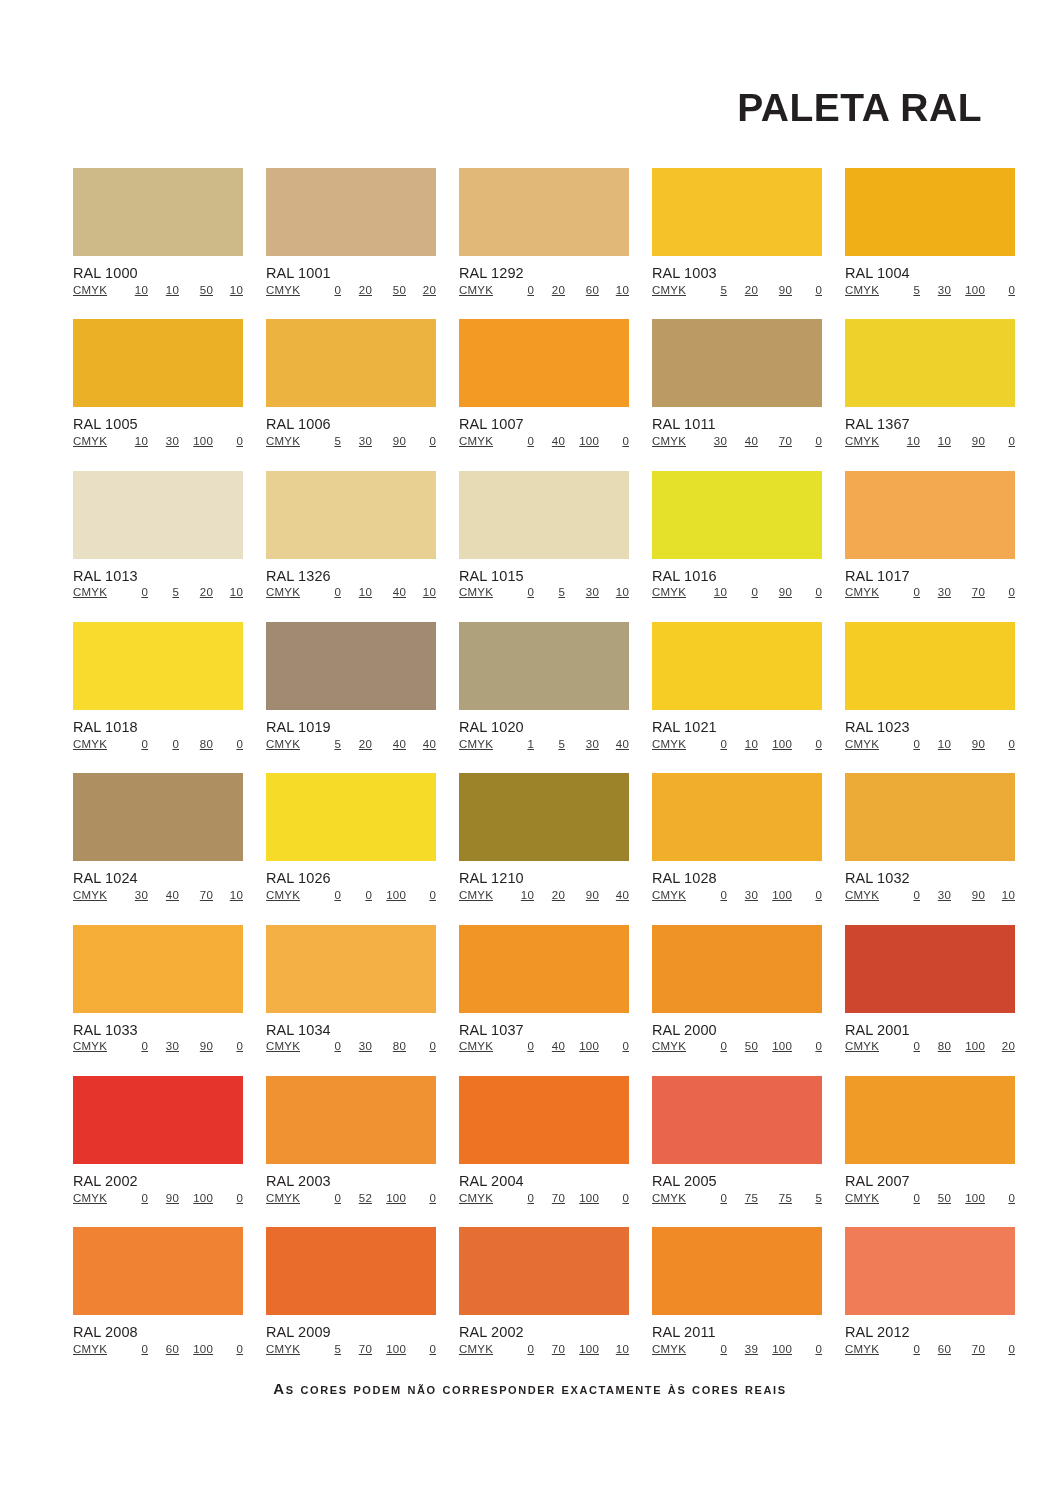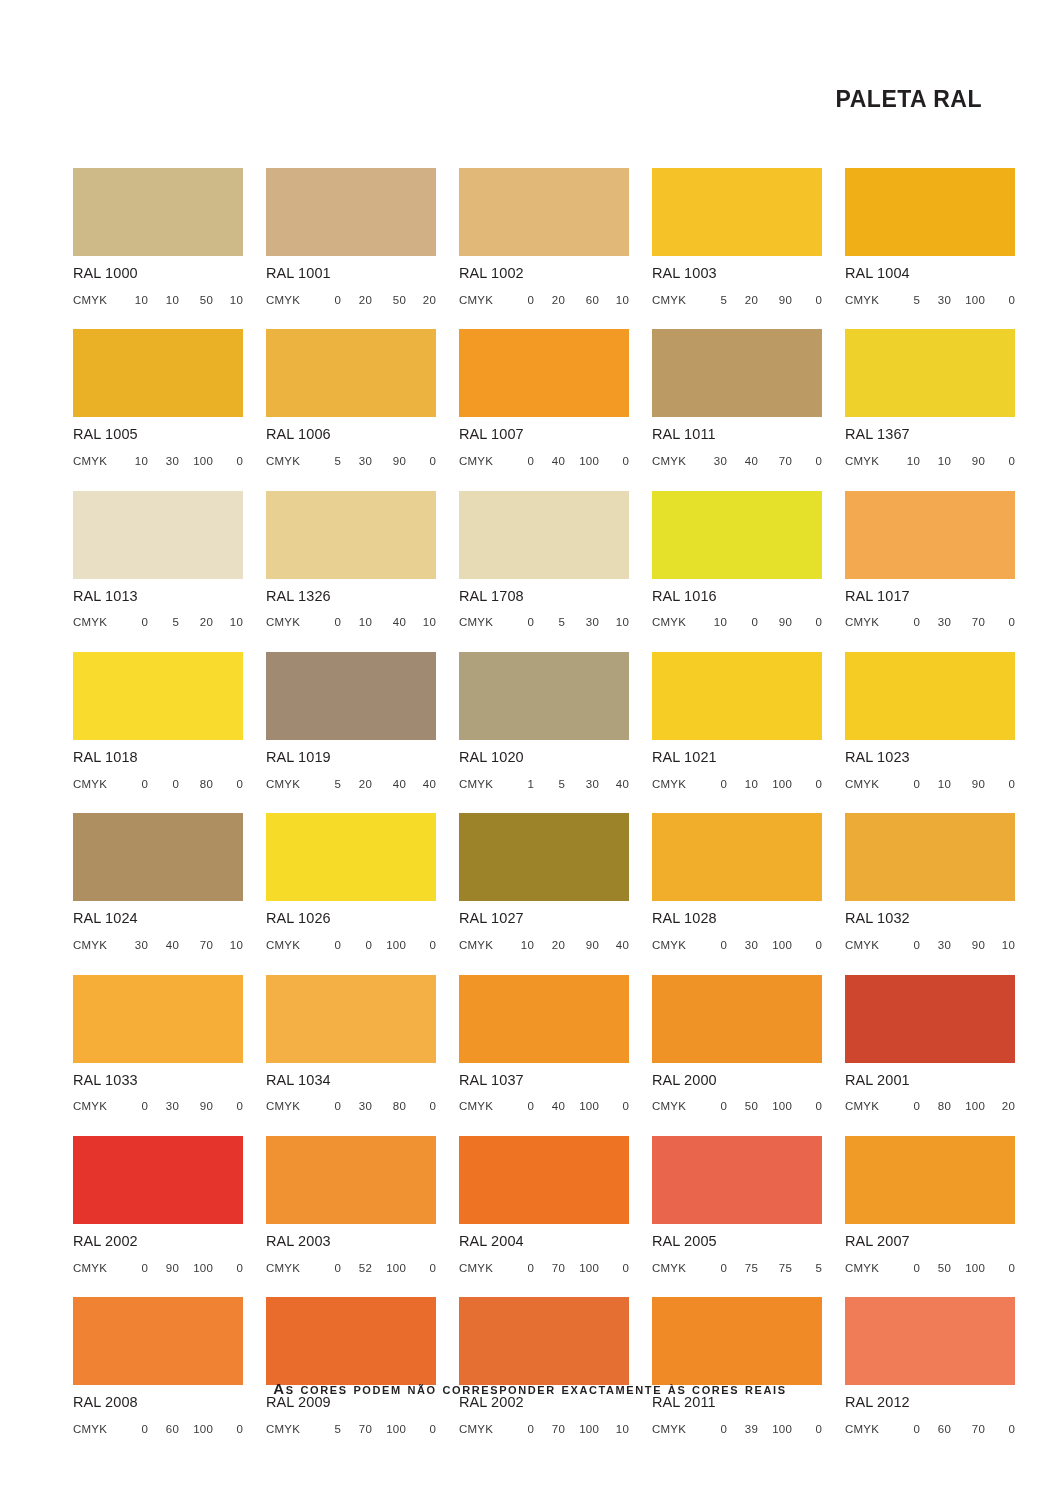--- a/index.html
+++ b/index.html
@@ -27,21 +27,21 @@
   
   .title-bar {
     position: absolute;
     top: 88px;
     left: 0;
     right: 78px;
     text-align: right;
   }
   .title {
     display: inline-block;
-    font-size: 23px;
+    font-size: 39px;
     font-weight: bold;
     letter-spacing: 0.5px;
     color: #231f20;
     line-height: 1;
   }
 
   
   .grid {
     position: absolute;
     top: 168px;
@@ -67,27 +67,28 @@
   .cell-name {
     font-size: 14.5px;
     color: #231f20;
     margin-top: 9px;
     line-height: 1.15;
     letter-spacing: 0.1px;
     white-space: nowrap;
   }
 
   .cmyk-row {
-    margin-top: 12px;
+    margin-top: 2px;
     display: grid;
     grid-template-columns: 44px 31px 31px 34px 30px;
     font-size: 11.5px;
     color: #3a3a3a;
     letter-spacing: 0.2px;
     line-height: 1.1;
+    text-decoration: underline;
   }
   .cmyk-label {
     text-align: left;
   }
   .cmyk-val {
     text-align: right;
   }
 
   
   .footer {
@@ -134,21 +135,21 @@
         <div class="cmyk-row">
           <span class="cmyk-label">CMYK</span>
           <span class="cmyk-val">0</span>
           <span class="cmyk-val">20</span>
           <span class="cmyk-val">50</span>
           <span class="cmyk-val">20</span>
         </div>
       </div>
       <div class="cell">
         <div class="swatch" style="background-color: rgb(225, 184, 120);"></div>
-        <div class="cell-name">RAL 1002</div>
+        <div class="cell-name">RAL 1292</div>
         <div class="cmyk-row">
           <span class="cmyk-label">CMYK</span>
           <span class="cmyk-val">0</span>
           <span class="cmyk-val">20</span>
           <span class="cmyk-val">60</span>
           <span class="cmyk-val">10</span>
         </div>
       </div>
       <div class="cell">
         <div class="swatch" style="background-color: rgb(245, 195, 39);"></div>
@@ -244,21 +245,21 @@
         <div class="cmyk-row">
           <span class="cmyk-label">CMYK</span>
           <span class="cmyk-val">0</span>
           <span class="cmyk-val">10</span>
           <span class="cmyk-val">40</span>
           <span class="cmyk-val">10</span>
         </div>
       </div>
       <div class="cell">
         <div class="swatch" style="background-color: rgb(231, 219, 181);"></div>
-        <div class="cell-name">RAL 1708</div>
+        <div class="cell-name">RAL 1015</div>
         <div class="cmyk-row">
           <span class="cmyk-label">CMYK</span>
           <span class="cmyk-val">0</span>
           <span class="cmyk-val">5</span>
           <span class="cmyk-val">30</span>
           <span class="cmyk-val">10</span>
         </div>
       </div>
       <div class="cell">
         <div class="swatch" style="background-color: rgb(229, 224, 42);"></div>
@@ -354,21 +355,21 @@
         <div class="cmyk-row">
           <span class="cmyk-label">CMYK</span>
           <span class="cmyk-val">0</span>
           <span class="cmyk-val">0</span>
           <span class="cmyk-val">100</span>
           <span class="cmyk-val">0</span>
         </div>
       </div>
       <div class="cell">
         <div class="swatch" style="background-color: rgb(156, 130, 41);"></div>
-        <div class="cell-name">RAL 1027</div>
+        <div class="cell-name">RAL 1210</div>
         <div class="cmyk-row">
           <span class="cmyk-label">CMYK</span>
           <span class="cmyk-val">10</span>
           <span class="cmyk-val">20</span>
           <span class="cmyk-val">90</span>
           <span class="cmyk-val">40</span>
         </div>
       </div>
       <div class="cell">
         <div class="swatch" style="background-color: rgb(241, 174, 43);"></div>

